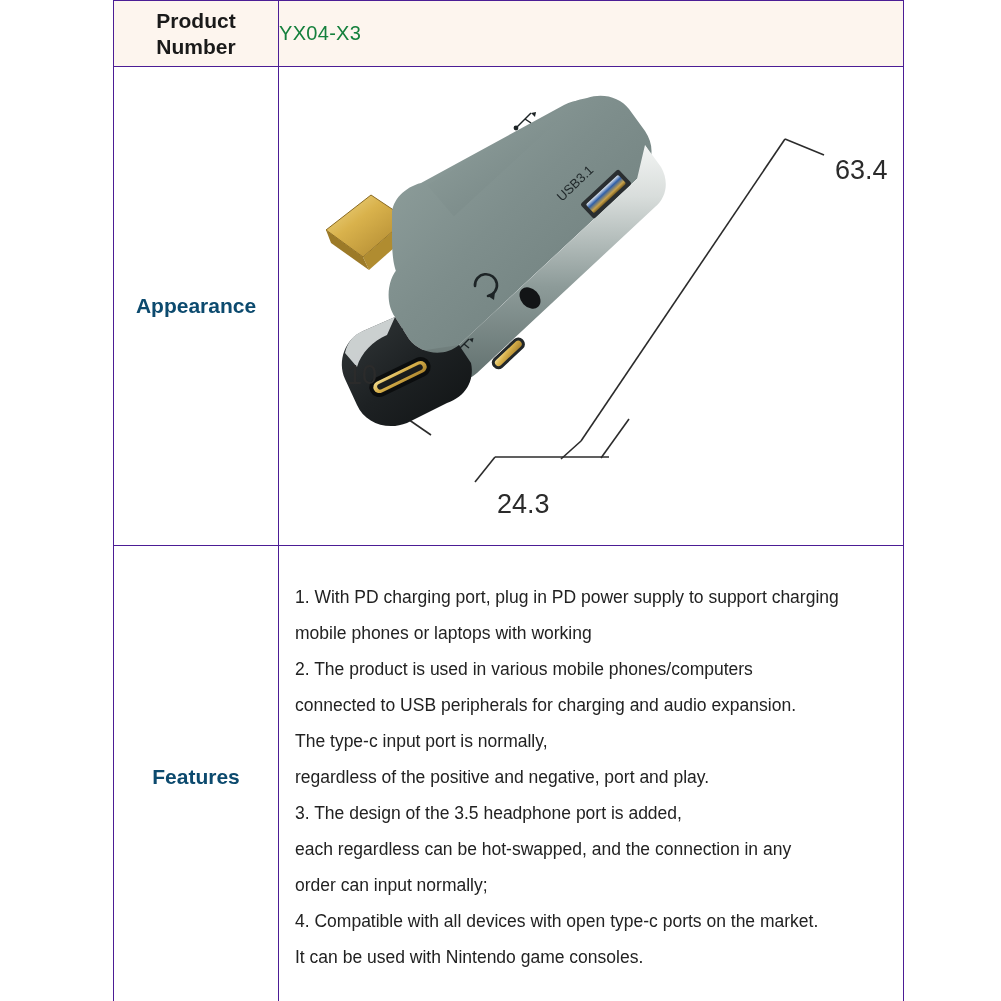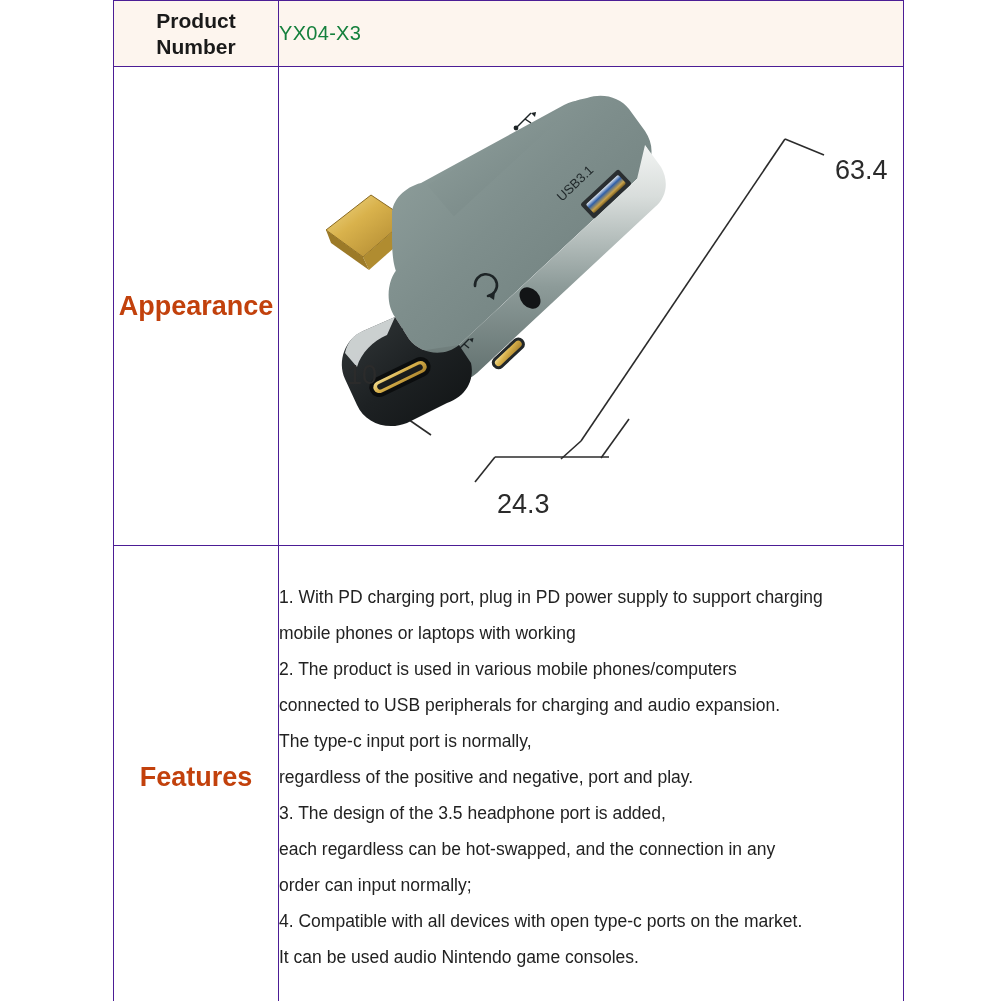--- a/index.html
+++ b/index.html
@@ -47,23 +47,23 @@
   .value-cell-head {
     padding-left: 22px;
     font-size: 20px;
     color: #15803d;
     letter-spacing: 0.3px;
   }
 
   
   .label-cell {
     text-align: center;
-    font-size: 27px;
+    font-size: 21px;
     font-weight: bold;
-    color: #c2410c;
+    color: #0c4a6e;
     padding: 4px 6px;
   }
 
   
   .appearance-row td { height: 478px; }
   .appearance-cell {
     position: relative;
     background: #ffffff;
   }
   .product-figure {
@@ -73,21 +73,21 @@
     height: 478px;
   }
 
   
   .features-row td { height: 462px; }
   .features-cell {
     padding: 26px 18px 10px 12px;
     vertical-align: top;
   }
   .features-list {
-    margin: 0;
+    margin: 16px;
     padding: 0;
     list-style: none;
   }
   .features-list li {
     font-size: 17.5px;
     color: #222222;
     line-height: 2.06;
     white-space: nowrap;
   }
 
@@ -252,18 +252,18 @@
             <li>1. With PD charging port, plug in PD power supply to support charging</li>
             <li>mobile phones or laptops with working</li>
             <li>2. The product is used in various mobile phones/computers</li>
             <li>connected to USB peripherals for charging and audio expansion.</li>
             <li>The type-c input port is normally,</li>
             <li>regardless of the positive and negative, port and play.</li>
             <li>3. The design of the 3.5 headphone port is added,</li>
             <li>each regardless can be hot-swapped, and the connection in any</li>
             <li>order can input normally;</li>
             <li>4. Compatible with all devices with open type-c ports on the market.</li>
-            <li> It can be used audio Nintendo game consoles.</li>
+            <li> It can be used with Nintendo game consoles.</li>
           </ul>
       </td>
     </tr>
   </tbody>
 </table>
 
 </body></html>

